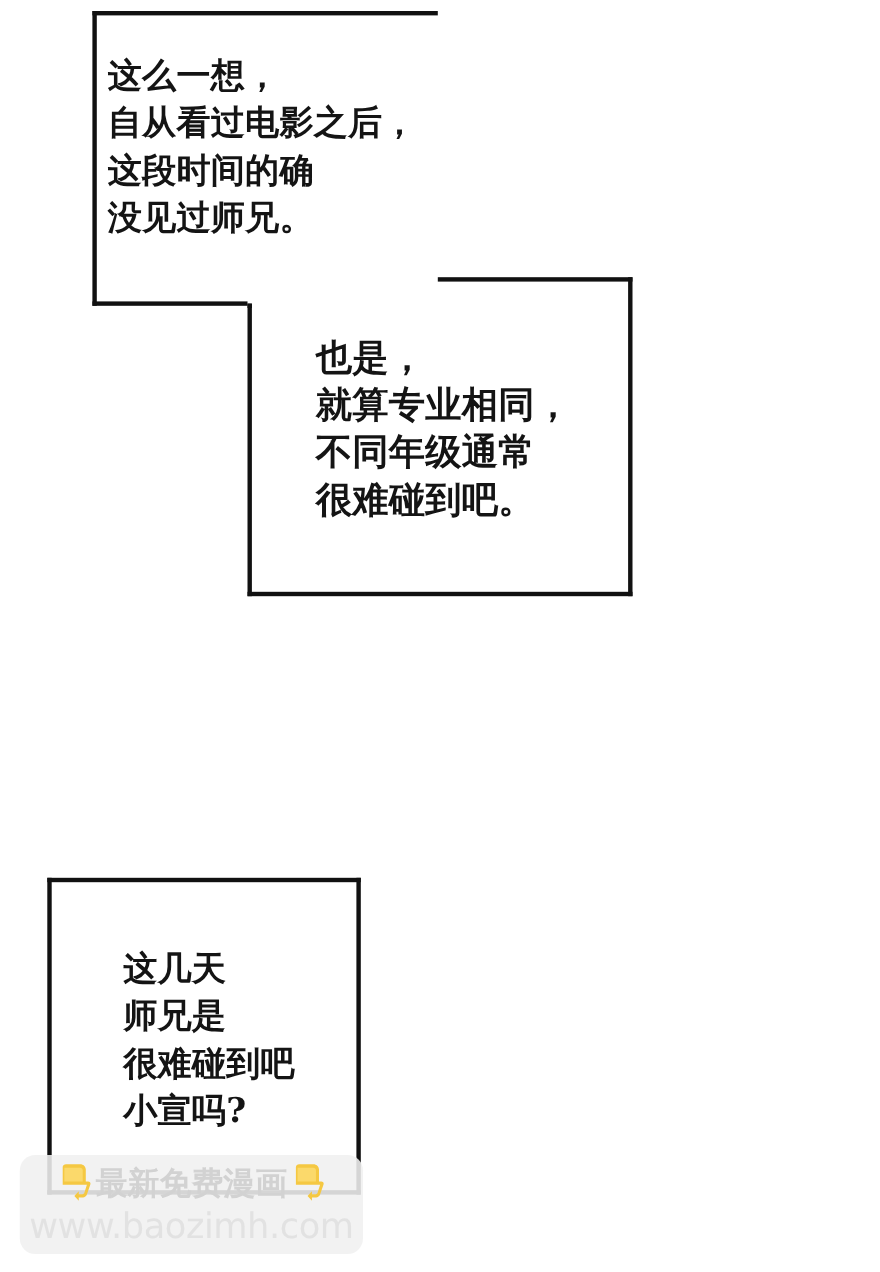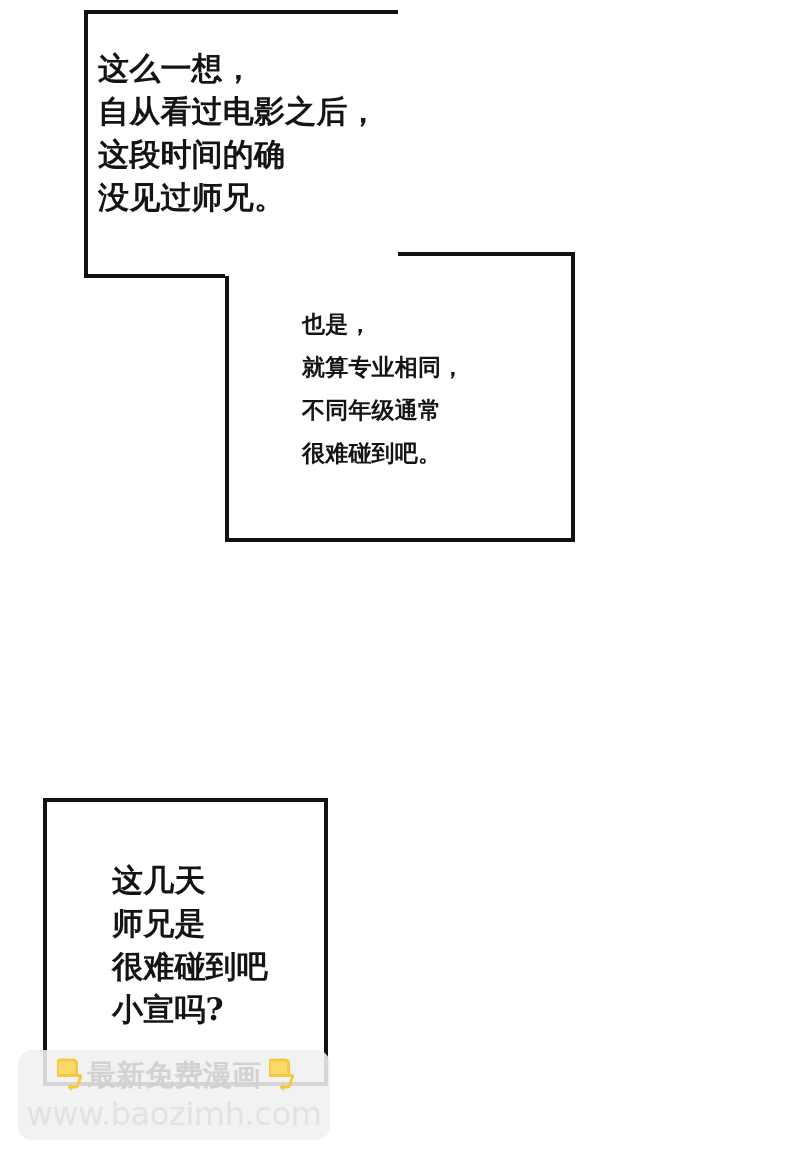--- a/index.html
+++ b/index.html
@@ -72,23 +72,23 @@
     height: 290px;
   }
   #bubble-two .edge { position: absolute; background: #111111; }
   #bubble-two .e-top    { left: 173px; top: 0;     width: 177px; height: 4px; }
   #bubble-two .e-right  { left: 346px; top: 0;     width: 4px;   height: 290px; }
   #bubble-two .e-bottom { left: 0;     top: 286px; width: 350px; height: 4px; }
   #bubble-two .e-left   { left: 0;     top: 24px;  width: 4px;   height: 266px; }
   #bubble-two .e-step   { left: 0;     top: 24px;  width: 4px;   height: 4px; }
 
   #bubble-two-text {
-    left: 302px;
+    left: 287px;
     top: 303px;
-    font-size: 23px;
+    font-size: 33px;
     line-height: 43px;
   }
 
   
   #bubble-three {
     left: 43px;
     top: 798px;
     width: 285px;
     height: 288px;
   }

